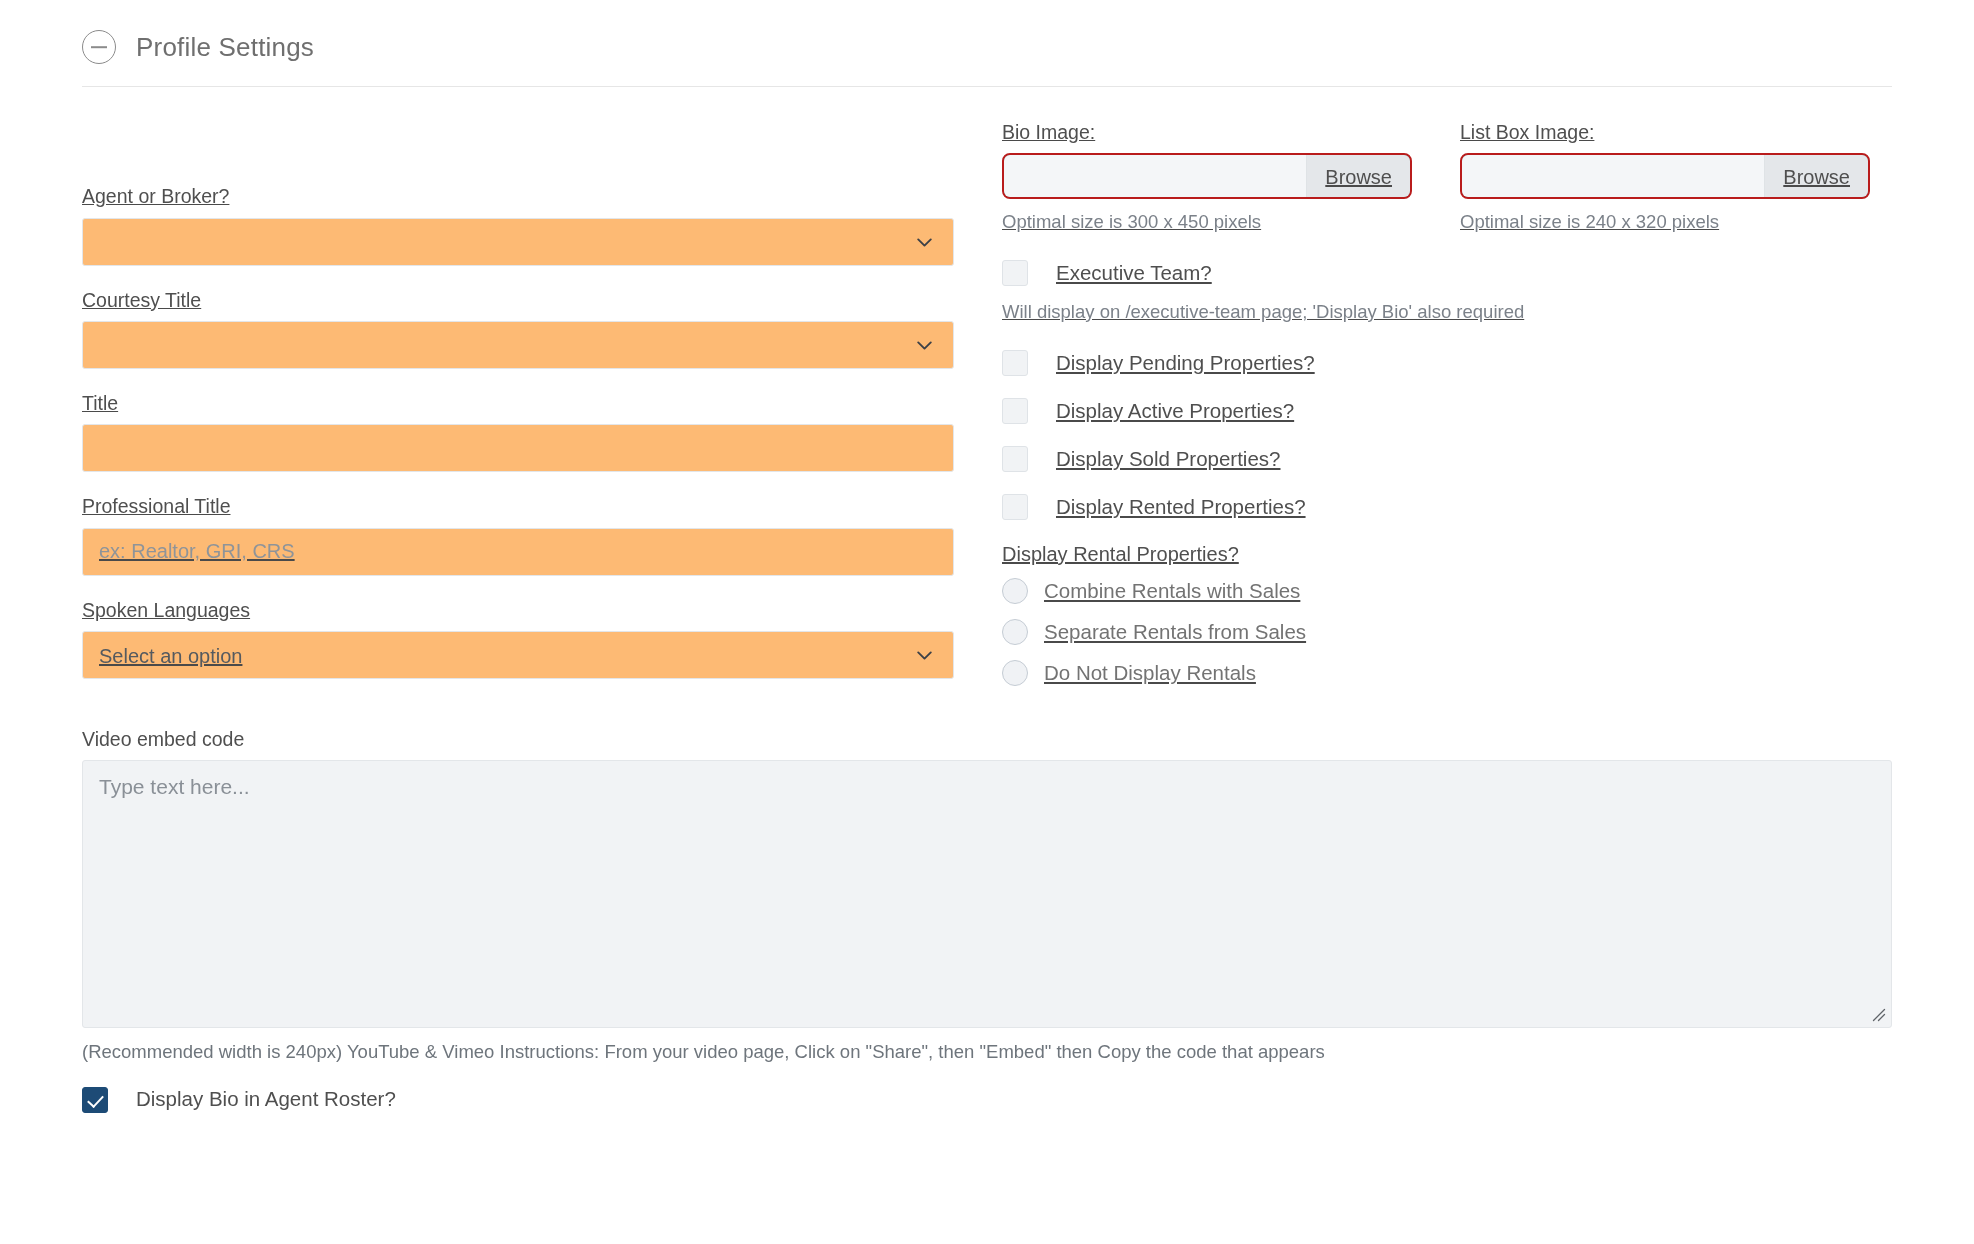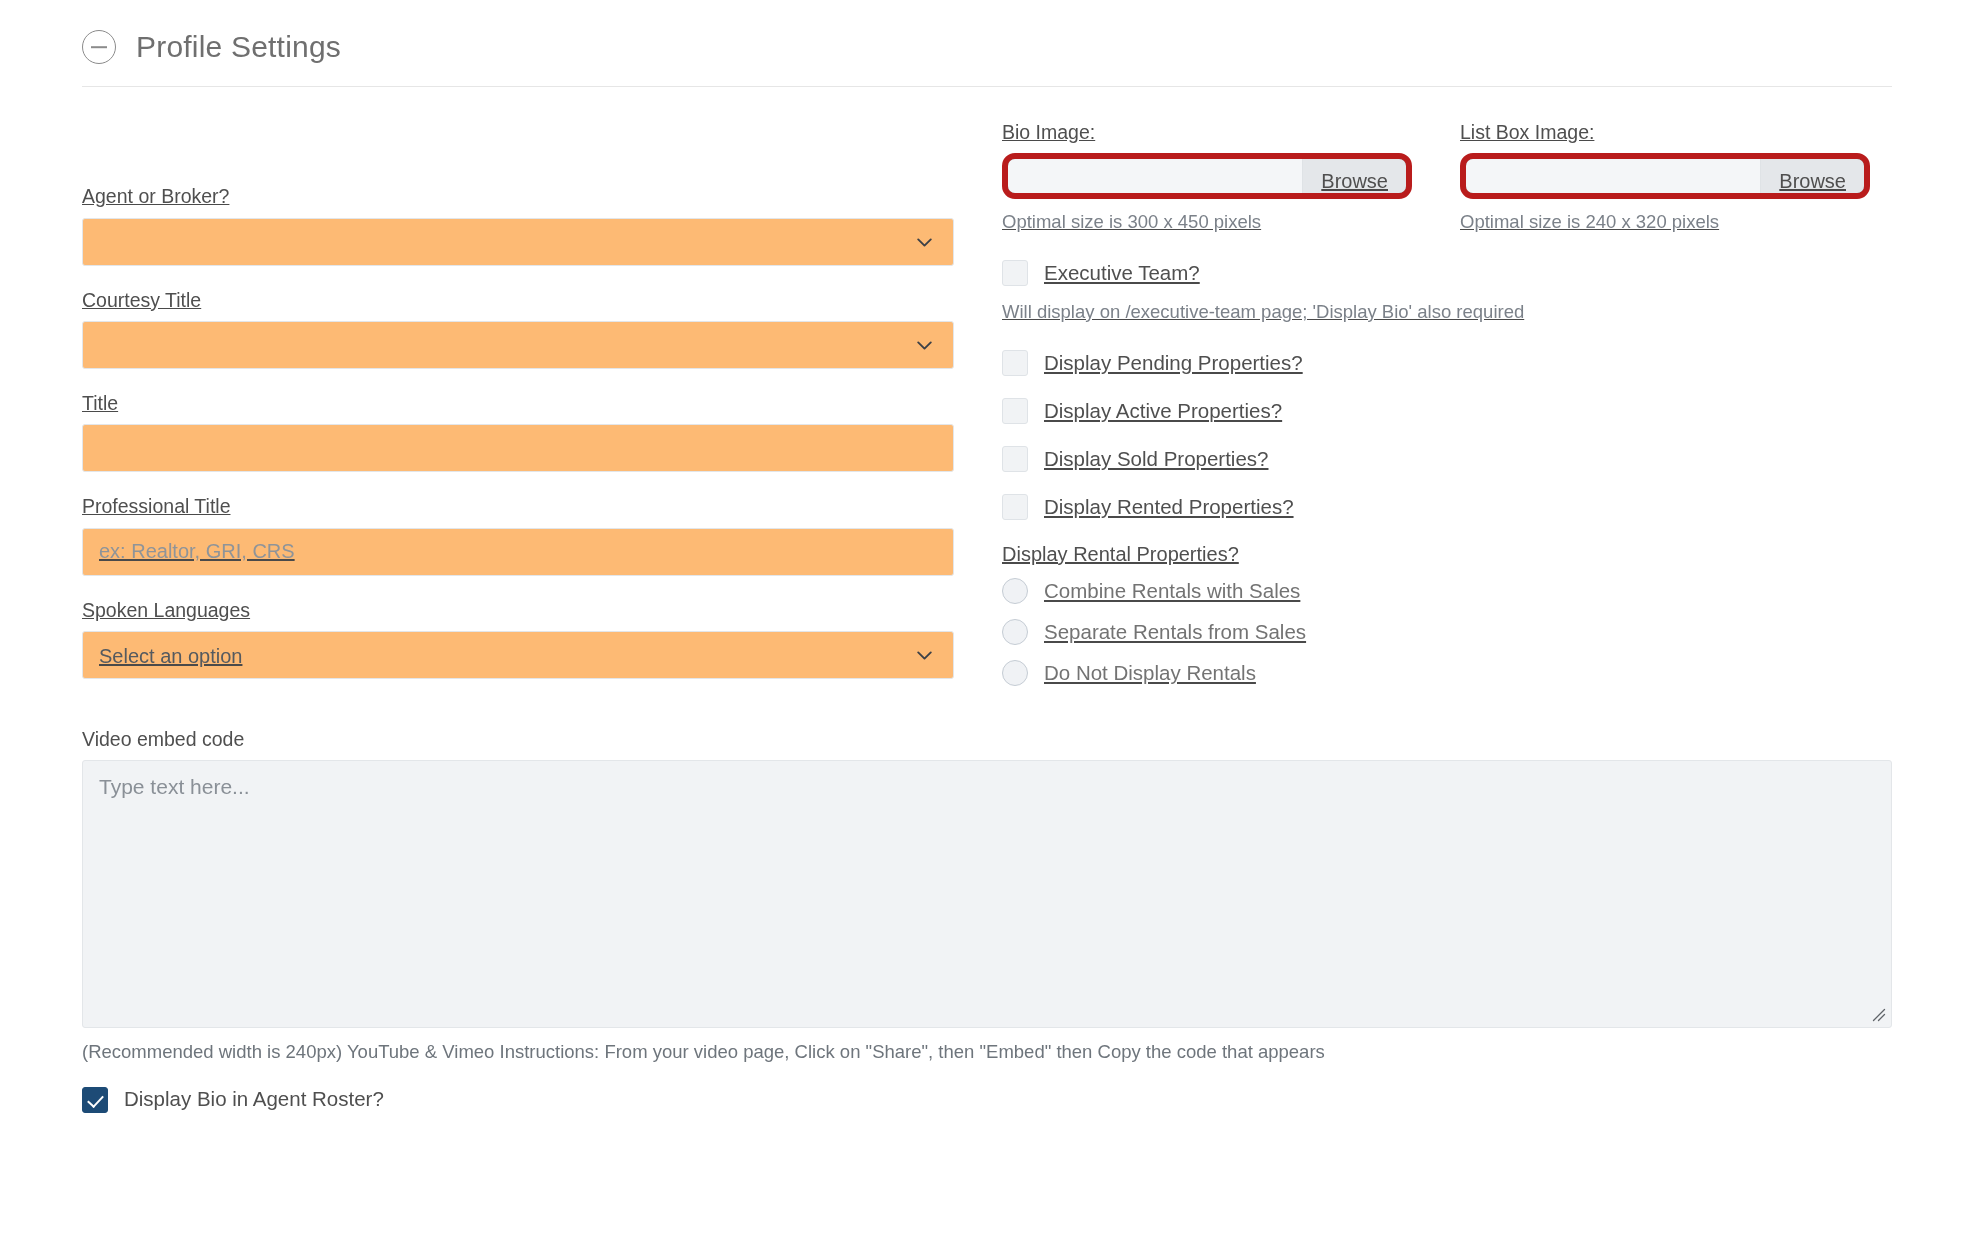--- a/index.html
+++ b/index.html
@@ -45,21 +45,21 @@
     content: "";
     position: absolute;
     left: 8px;
     right: 8px;
     top: 50%;
     height: 1.6px;
     background: #8b8b8b;
     transform: translateY(-50%);
   }
   .panel-title {
-    font-size: 30px;
+    font-size: 26px;
     font-weight: 400;
     color: #6f6f6f;
     letter-spacing: .2px;
     line-height: 1;
   }
   .divider {
     height: 1px;
     background: #e6e6e6;
     margin: 0 0 34px 0;
   }
@@ -131,22 +131,22 @@
   .upload-label {
     display: block;
     font-size: 19.5px;
     color: #4f4f4f;
     margin-bottom: 9px;
   }
   .file-control {
     display: flex;
     width: 100%;
     height: 46px;
-    border: 6px solid #b91c1c;
-    border-radius: 13px;
+    border: 2px solid #b91c1c;
+    border-radius: 8px;
     overflow: hidden;
     background: #737373;
   }
   .file-name {
     flex: 1 1 auto;
     background: #f4f6f8;
     border: none;
     outline: none;
     font-family: "Liberation Sans", sans-serif;
     font-size: 19px;
@@ -169,21 +169,21 @@
     font-size: 18.5px;
     color: #7b8189;
     margin-top: 11px;
     line-height: 1.3;
   }
 
   
   .check-row {
     display: flex;
     align-items: center;
-    gap: 16px;
+    gap: 28px;
     margin-bottom: 22px;
   }
   .cbox {
     width: 26px;
     height: 26px;
     flex: 0 0 26px;
     background: #f1f3f5;
     border: 1px solid #dfe3e7;
     border-radius: 3px;
     cursor: pointer;

